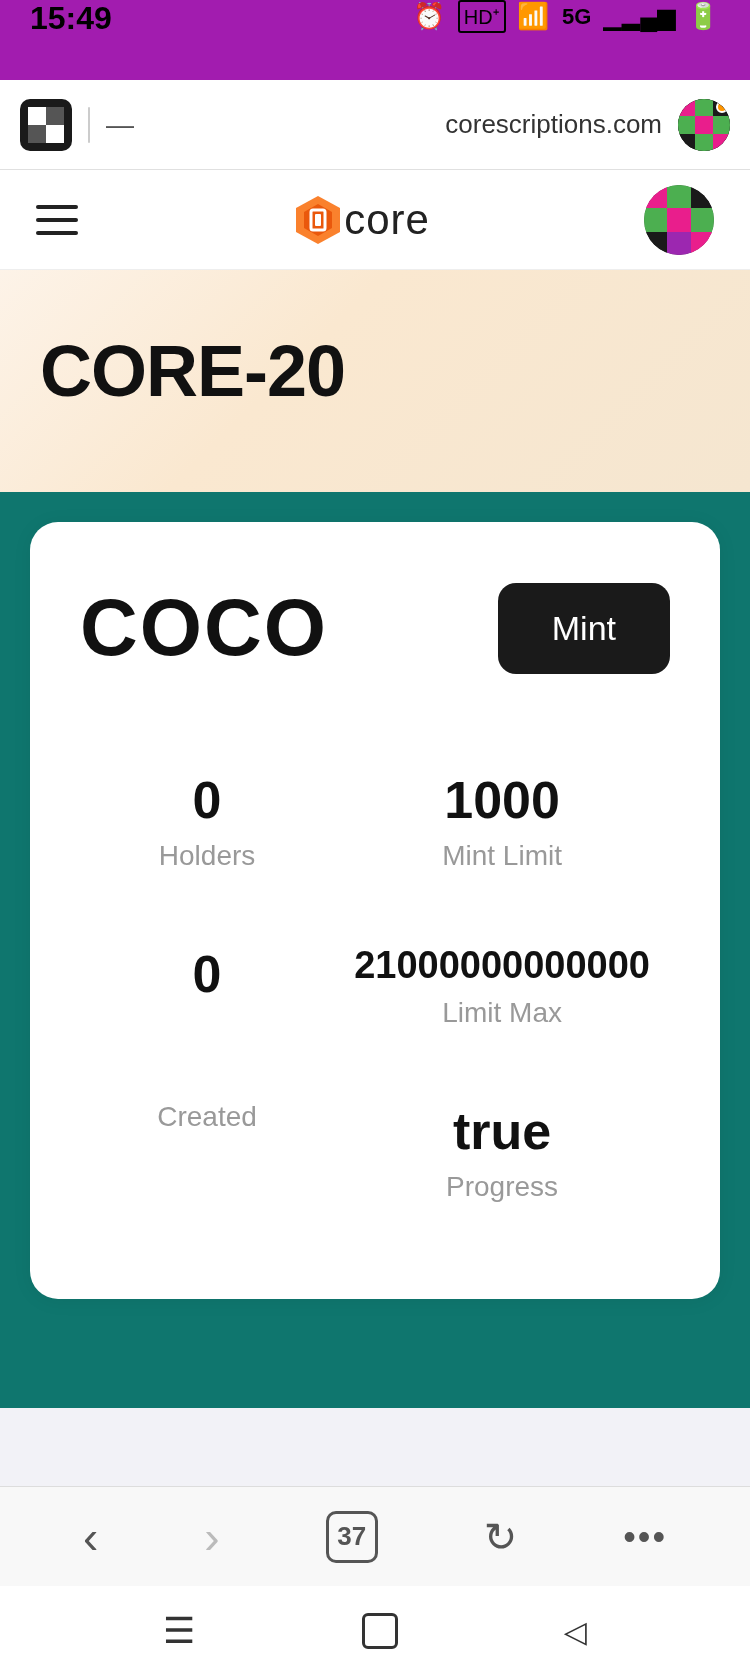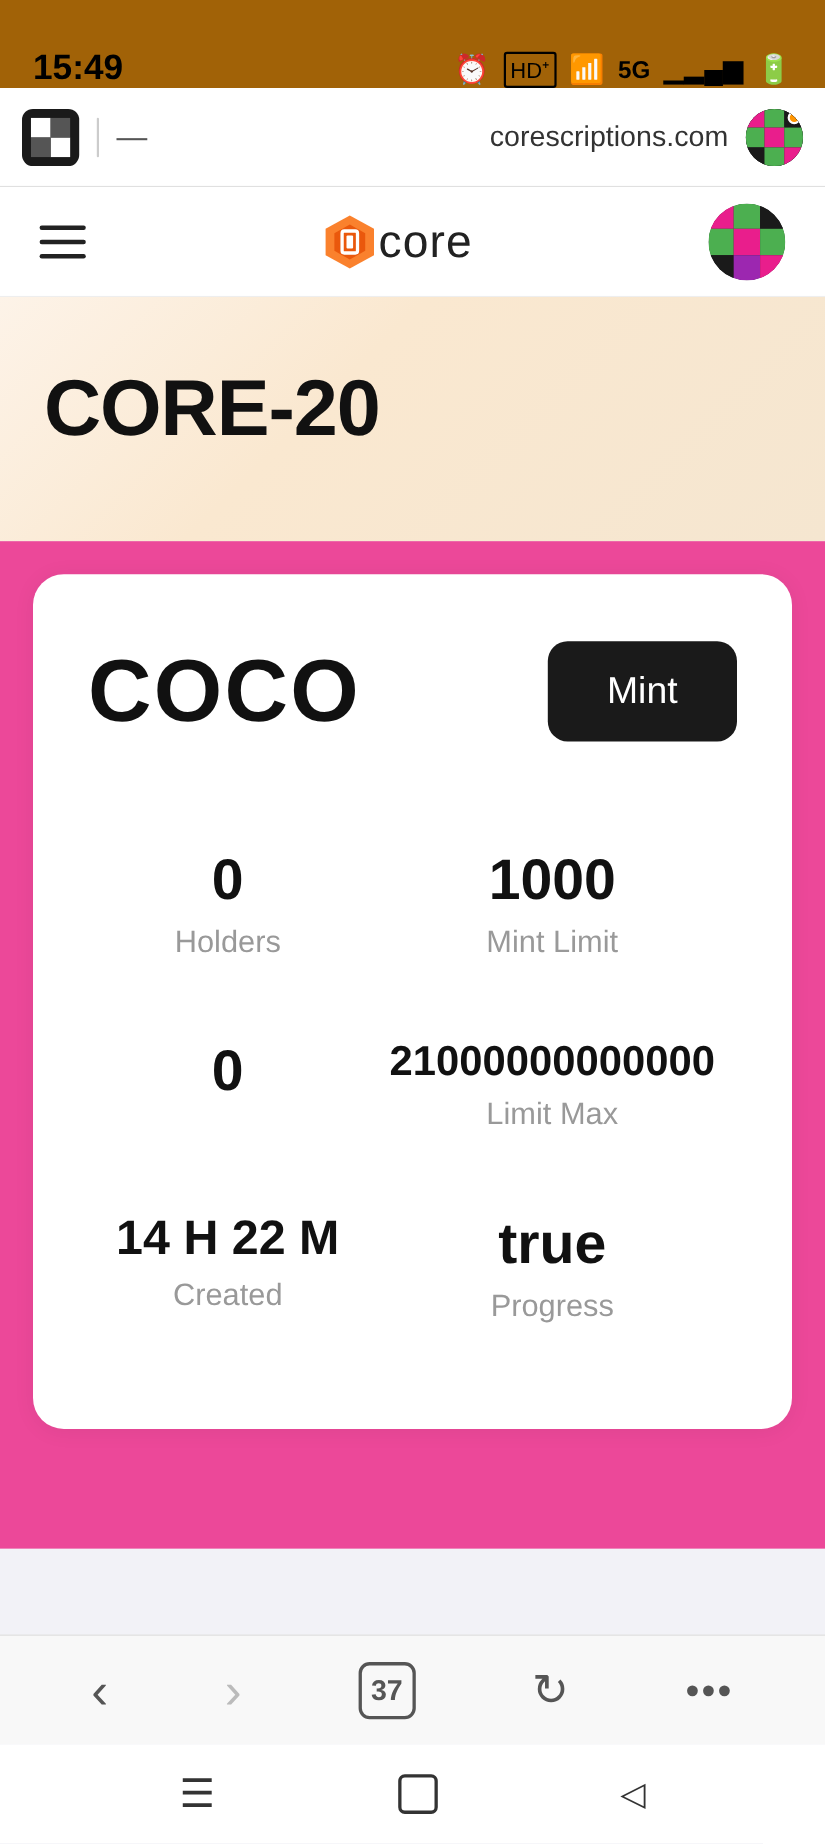--- a/index.html
+++ b/index.html
@@ -8,24 +8,24 @@
       width: 750px;
       min-height: 1676px;
       font-family: -apple-system, BlinkMacSystemFont, 'Helvetica Neue', Arial, sans-serif;
       background: #f2f2f7;
       display: flex;
       flex-direction: column;
     }
 
     
     .status-bar {
-      background: #a16207;
+      background: #a21caf;
       height: 80px;
       display: flex;
-      align-items: flex-end;
+      align-items: flex-start;
       justify-content: space-between;
       padding: 0 30px;
     }
     .status-time {
       font-size: 32px;
       font-weight: 600;
       color: #000;
     }
     .status-icons {
       display: flex;
@@ -142,21 +142,21 @@
     }
     .hero-title {
       font-size: 72px;
       font-weight: 900;
       color: #111;
       letter-spacing: -1px;
     }
 
     
     .card-section {
-      background: #ec4899;
+      background: #0f766e;
       padding: 30px 30px;
       flex: 1;
     }
     .card {
       background: #fff;
       border-radius: 28px;
       padding: 60px 50px;
       box-shadow: 0 2px 20px rgba(0,0,0,0.06);
     }
 
@@ -382,21 +382,20 @@
       <div class="stat-cell">
         <div class="stat-value">0</div>
       </div>
 
       <div class="stat-cell">
         <div class="stat-value large">21000000000000</div>
         <div class="stat-label">Limit Max</div>
       </div>
 
       <div class="stat-cell">
-        <div class="stat-value time">14 H 22 M</div>
         <div class="stat-label">Created</div>
       </div>
 
       <div class="stat-cell">
         <div class="stat-value">true</div>
         <div class="stat-label">Progress</div>
       </div>
 
     </div>
   </div>

